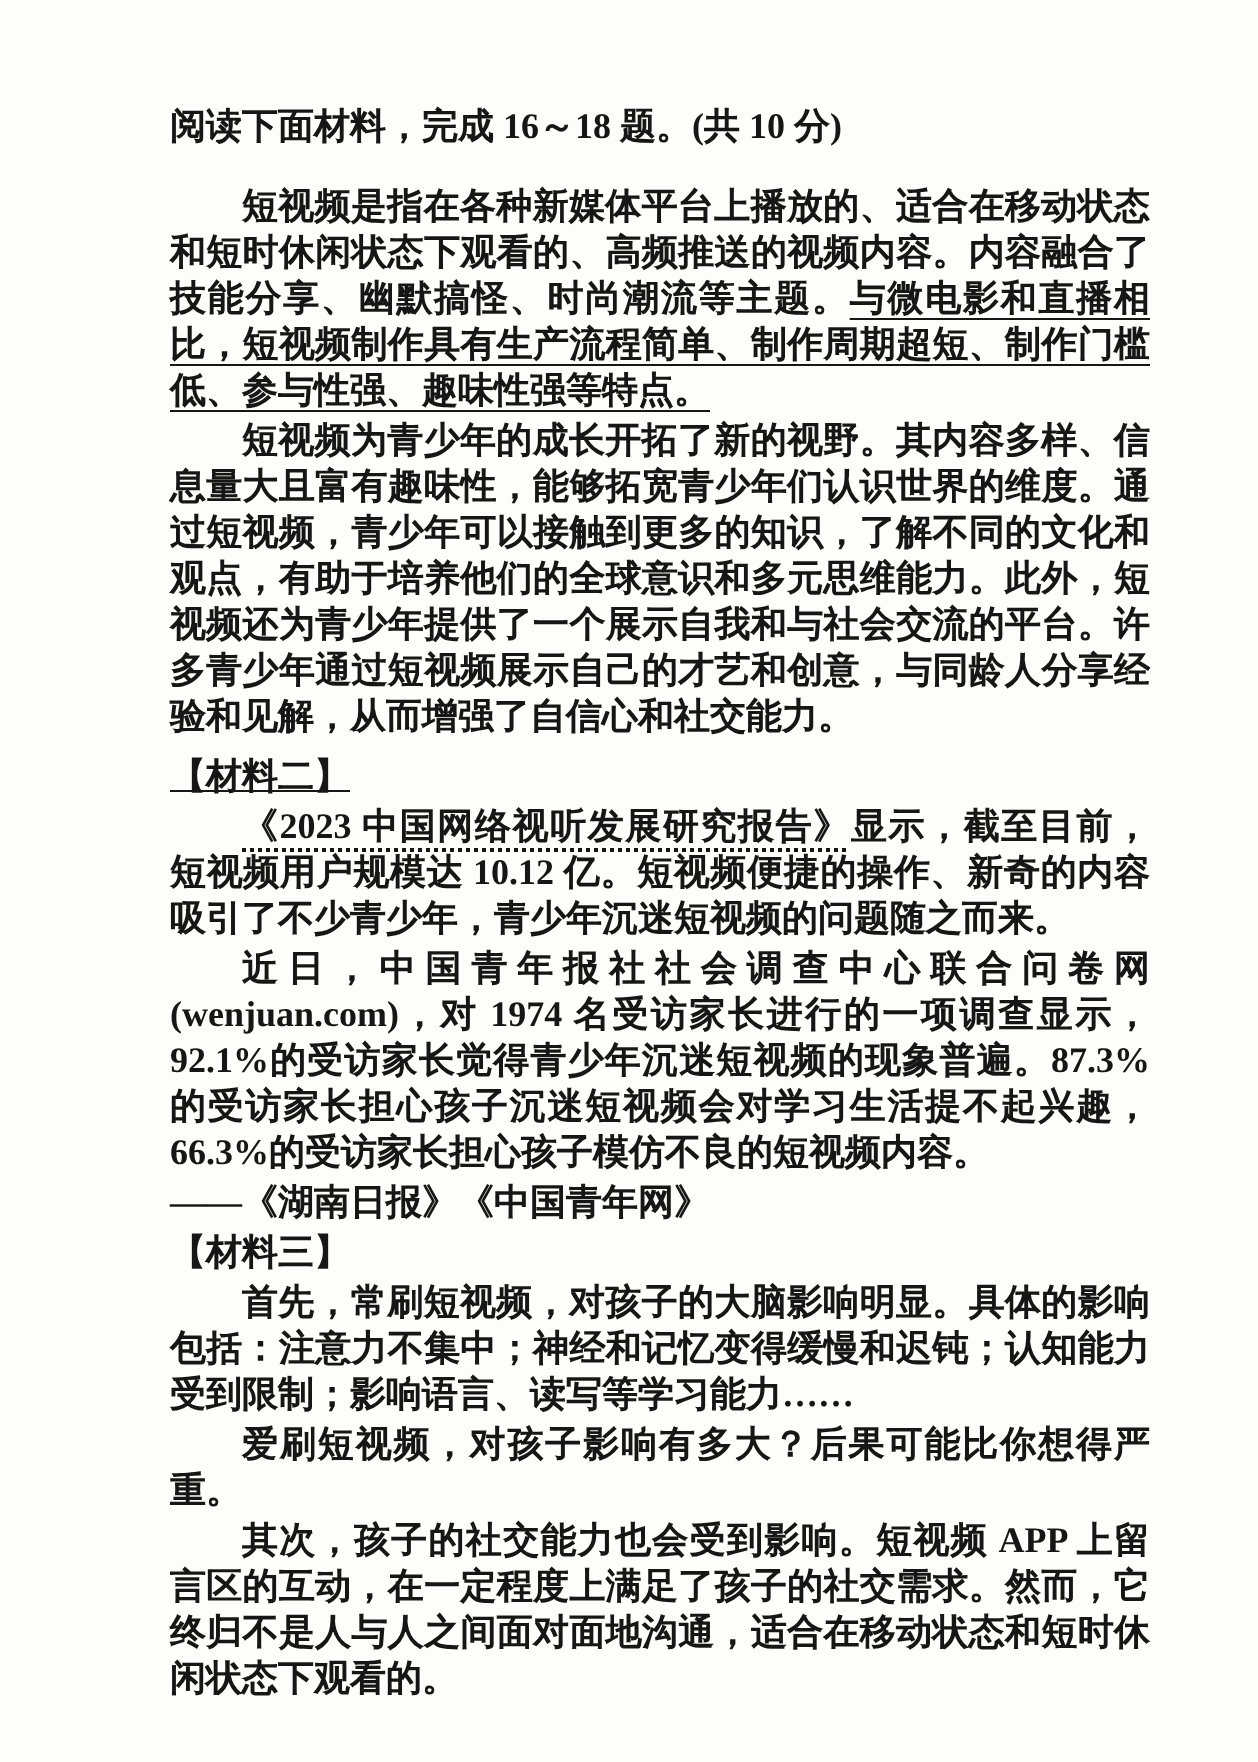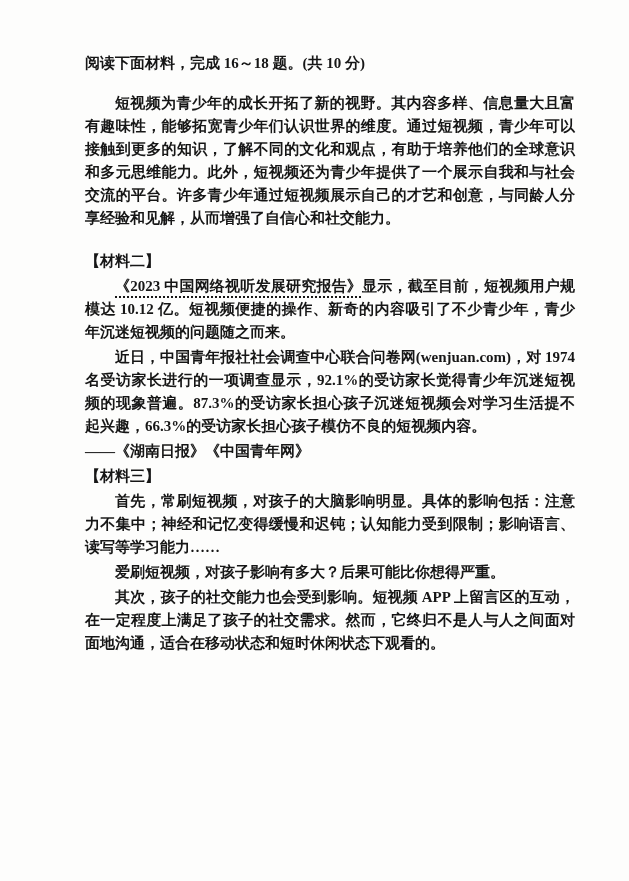--- a/index.html
+++ b/index.html
@@ -9,37 +9,38 @@
   }
   .page {
     position: relative;
     width: 629px;
     height: 881px;
     box-sizing: border-box;
     background: #fdfdfc;
     padding: 52px 54px 30px 85px;
     font-family: "Liberation Serif", "DejaVu Serif", serif;
     font-weight: bold;
-    font-size: 15px;
+    font-size: 18px;
     line-height: 23px;
     color: #161616;
     text-align: justify;
     text-justify: inter-ideograph;
     overflow: hidden;
   }
   .intro {
     margin: 0 0 17px 0;
     text-indent: 0;
   }
   .material-title {
     margin: 0;
     text-indent: 0;
   }
   .mt-gap {
-    margin-top: 20px;
+    margin-top: 7px;
+    text-decoration: underline;
   }
   .para {
     margin: 2px 0;
     text-indent: 2em;
   }
   .u {
     text-decoration: underline;
     text-decoration-thickness: 1.3px;
     text-underline-offset: 4px;
   }
@@ -55,20 +56,21 @@
   }
 </style>
 </head>
 <body>
 
 <div class="page">
 
   <p class="intro">阅读下面材料，完成 16～18 题。(共 10 分)</p>
 
   <section>
+    <p class="para"><span>短视频是指在各种新媒体平台上播放的、适合在移动状态和短时休闲状态下观看的、高频推送的视频内容。内容融合了技能分享、幽默搞怪、时尚潮流等主题。</span><span class="u">与微电影和直播相比，短视频制作具有生产流程简单、制作周期超短、制作门槛低、参与性强、趣味性强等特点。</span></p>
     <p class="para">短视频为青少年的成长开拓了新的视野。其内容多样、信息量大且富有趣味性，能够拓宽青少年们认识世界的维度。通过短视频，青少年可以接触到更多的知识，了解不同的文化和观点，有助于培养他们的全球意识和多元思维能力。此外，短视频还为青少年提供了一个展示自我和与社会交流的平台。许多青少年通过短视频展示自己的才艺和创意，与同龄人分享经验和见解，从而增强了自信心和社交能力。</p>
   </section>
 
   <section>
     <p class="material-title mt-gap">【材料二】</p>
     <p class="para"><span class="dots">《2023 中国网络视听发展研究报告》</span><span>显示，截至目前，短视频用户规模达 10.12 亿。短视频便捷的操作、新奇的内容吸引了不少青少年，青少年沉迷短视频的问题随之而来。</span></p>
     <p class="para">近日，中国青年报社社会调查中心联合问卷网(wenjuan.com)，对 1974 名受访家长进行的一项调查显示，92.1%的受访家长觉得青少年沉迷短视频的现象普遍。87.3%的受访家长担心孩子沉迷短视频会对学习生活提不起兴趣，66.3%的受访家长担心孩子模仿不良的短视频内容。</p>
     <p class="attribution">——《湖南日报》《中国青年网》</p>
   </section>
 

